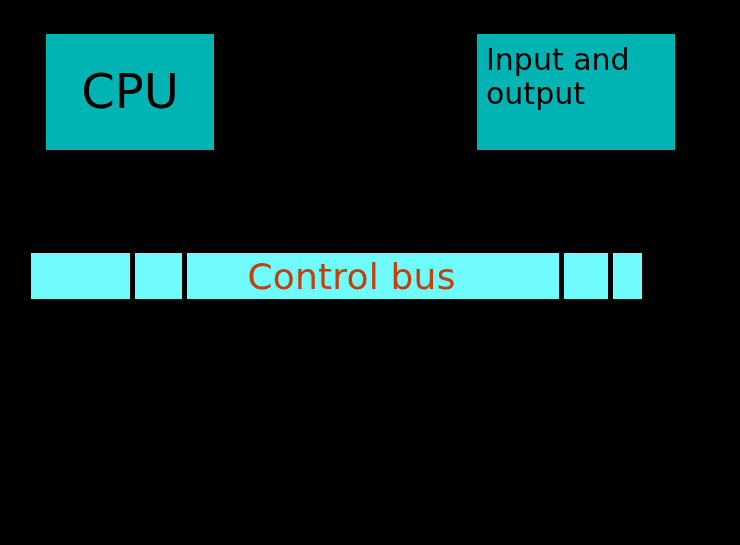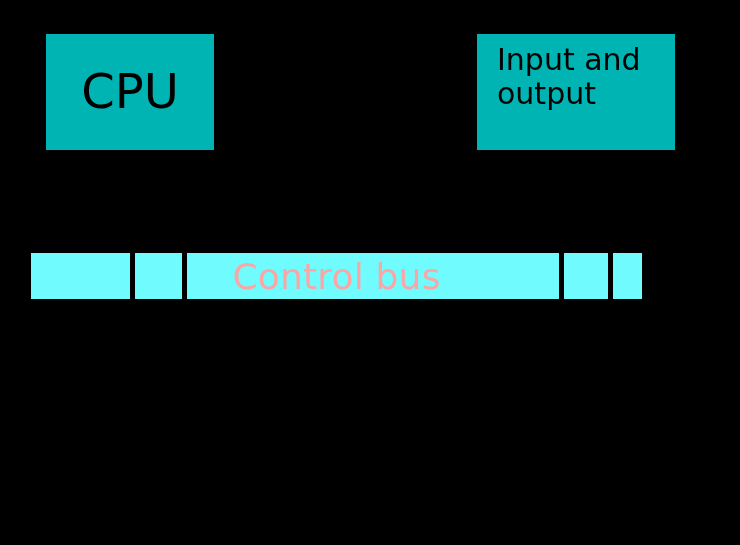--- a/index.html
+++ b/index.html
@@ -24,21 +24,21 @@
     display: flex;
     color: #000000;
   }
   .component-box.center {
     align-items: center;
     justify-content: center;
   }
   .component-box.topleft {
     align-items: flex-start;
     justify-content: flex-start;
-    padding: 9px 0 0 20px;
+    padding: 9px 0 0 9px;
   }
   .component-label {
     font-size: 48px;
     line-height: 1.08;
     color: #000000;
     white-space: pre-line;
   }
   .component-label.small {
     font-size: 30px;
     line-height: 1.12;
@@ -63,23 +63,24 @@
   .bus-label {
     position: absolute;
     top: 0;
     height: 46px;
     left: 0;
     width: 100%;
     display: flex;
     align-items: center;
     justify-content: center;
     font-size: 36px;
-    color: #fca5a5;
+    color: #c2410c;
     pointer-events: none;
     letter-spacing: 0.2px;
+    padding-left: 15px;
   }
 
   #bus-control { top: 253px; width: 611px; }
   #bus-address { top: 343px; width: 611px; }
   #bus-data    { top: 434px; width: 611px; }
 </style>
 </head>
 <body>
 
 <div id="canvas">

